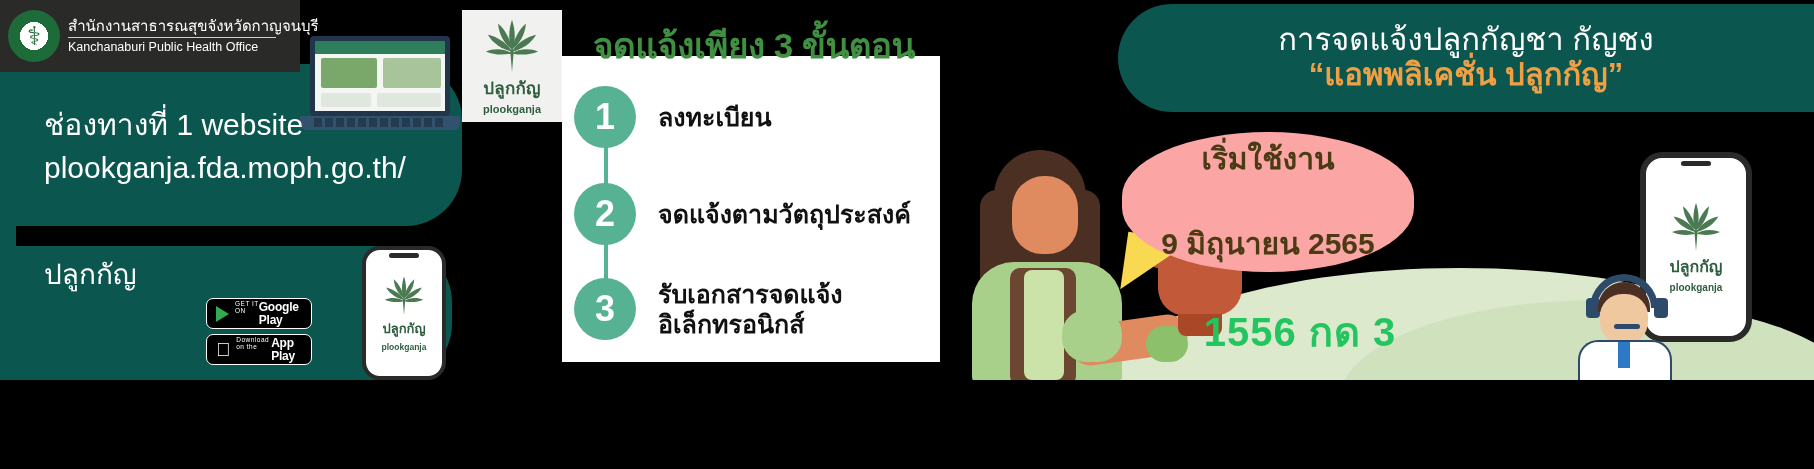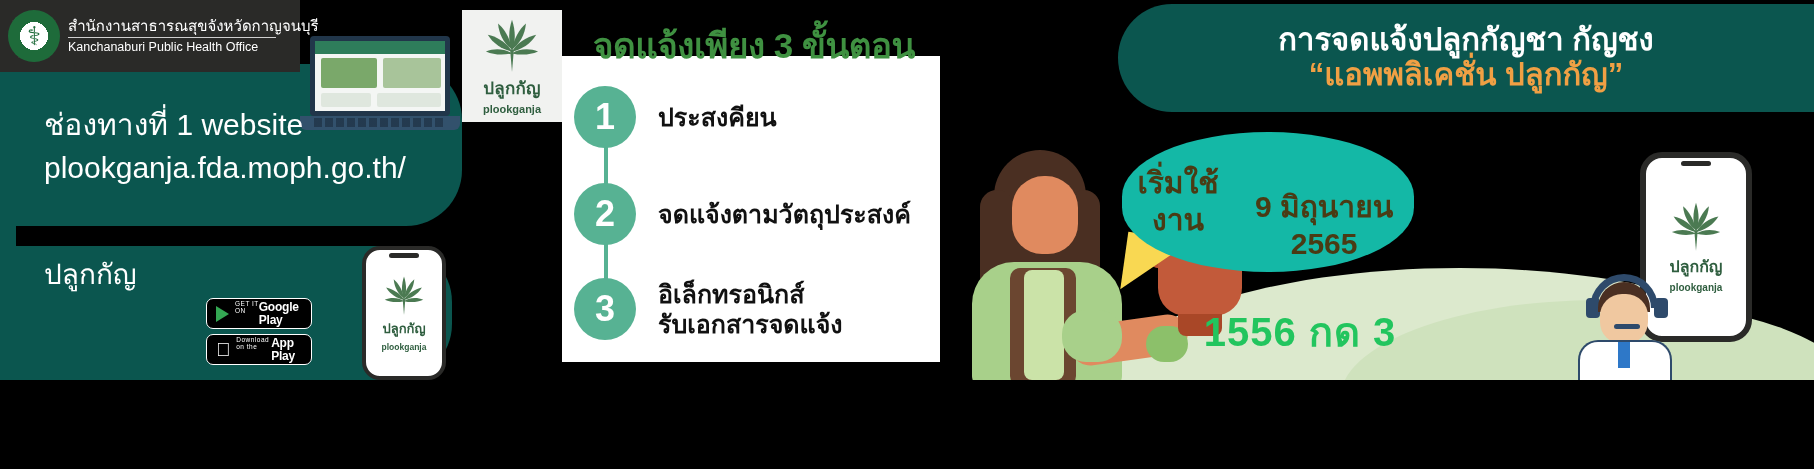--- a/index.html
+++ b/index.html
@@ -134,21 +134,21 @@
   .connector { position: absolute; left: 604px; width: 4px; background: #57b293; }
   .conn-1 { top: 146px; height: 40px; }
   .conn-2 { top: 243px; height: 38px; }
 
   
   .right-panel {
     position: absolute; left: 1118px; top: 4px; width: 696px; height: 108px;
     background: #0b564f; border-top-left-radius: 54px; border-bottom-left-radius: 54px;
     display: flex; flex-direction: column; align-items: center; justify-content: center;
   }
-  .rp-title { color: #fff; font-size: 31px; font-weight: bold; line-height: 1.1; }
+  .rp-title { color: #fff; font-size: 31px; font-weight: normal; line-height: 1.1; }
   .rp-sub { color: #f0a044; font-size: 31px; font-weight: bold; line-height: 1.15; }
 
   
   .scene { position: absolute; left: 940px; top: 0; width: 874px; height: 469px; background: #000; overflow: hidden; }
   .scene-hill {
     position: absolute; left: 160px; top: 268px; width: 720px; height: 210px;
     background: #dce9cd; border-radius: 50% 50% 0 0 / 60% 60% 0 0;
   }
   .scene-hill2 {
     position: absolute; left: 400px; top: 300px; width: 520px; height: 180px;
@@ -171,22 +171,22 @@
   
   .pot { position: absolute; left: 212px; top: 250px; width: 96px; height: 86px; }
   .pot-body { position: absolute; left: 6px; top: 0; width: 84px; height: 66px; background: #c25a3a; border-radius: 6px 6px 28px 28px; }
   .pot-rim { position: absolute; left: 0; top: 0; width: 96px; height: 18px; background: #b8502f; border-radius: 5px; }
   .pot-base { position: absolute; left: 26px; top: 64px; width: 44px; height: 22px; background: #a94727; border-radius: 0 0 8px 8px; }
   .plant { position: absolute; left: 214px; top: 180px; width: 100px; height: 82px; }
 
   
   .bubble {
     position: absolute; left: 1122px; top: 132px; width: 292px; height: 140px;
-    background: #14b8a6; border-radius: 50%/46%;
-    display: flex; flex-direction: row; align-items: center; justify-content: center;
+    background: #fca5a5; border-radius: 50%/46%;
+    display: flex; flex-direction: column; align-items: center; justify-content: center;
     text-align: center; line-height: 1.22;
   }
   .bubble-tail {
     position: absolute; left: 1124px; top: 236px; width: 0; height: 0;
     border-top: 58px solid #f9d852; border-right: 64px solid transparent;
     transform: rotate(8deg);
   }
   .bubble-l1 { color: #4a3b14; font-size: 30px; font-weight: bold; }
   .bubble-l2 { color: #4a3b14; font-size: 30px; font-weight: bold; margin-top: 48px; }
 
@@ -315,31 +315,31 @@
   </div>
 
   <div class="steps-card"></div>
   <div class="steps-title">จดแจ้งเพียง 3 ขั้นตอน</div>
 
   <div class="connector conn-1"></div>
   <div class="connector conn-2"></div>
 
   <div class="step-row step-1">
     <div class="step-bubble">1</div>
-    <div class="step-label">ประสงคียน</div>
+    <div class="step-label">ลงทะเบียน</div>
   </div>
   <div class="step-row step-2">
     <div class="step-bubble">2</div>
     <div class="step-label">จดแจ้งตามวัตถุประสงค์</div>
   </div>
   <div class="step-row step-3">
     <div class="step-bubble">3</div>
     <div class="step-label">
+      <div>รับเอกสารจดแจ้ง</div>
       <div>อิเล็กทรอนิกส์</div>
-      <div>รับเอกสารจดแจ้ง</div>
     </div>
   </div>
 
   <div class="scene">
     <div class="scene-hill"></div>
     <div class="scene-hill2"></div>
 
     <div class="person">
       <div class="p-hair"></div>
       <div class="p-hair-l"></div>

